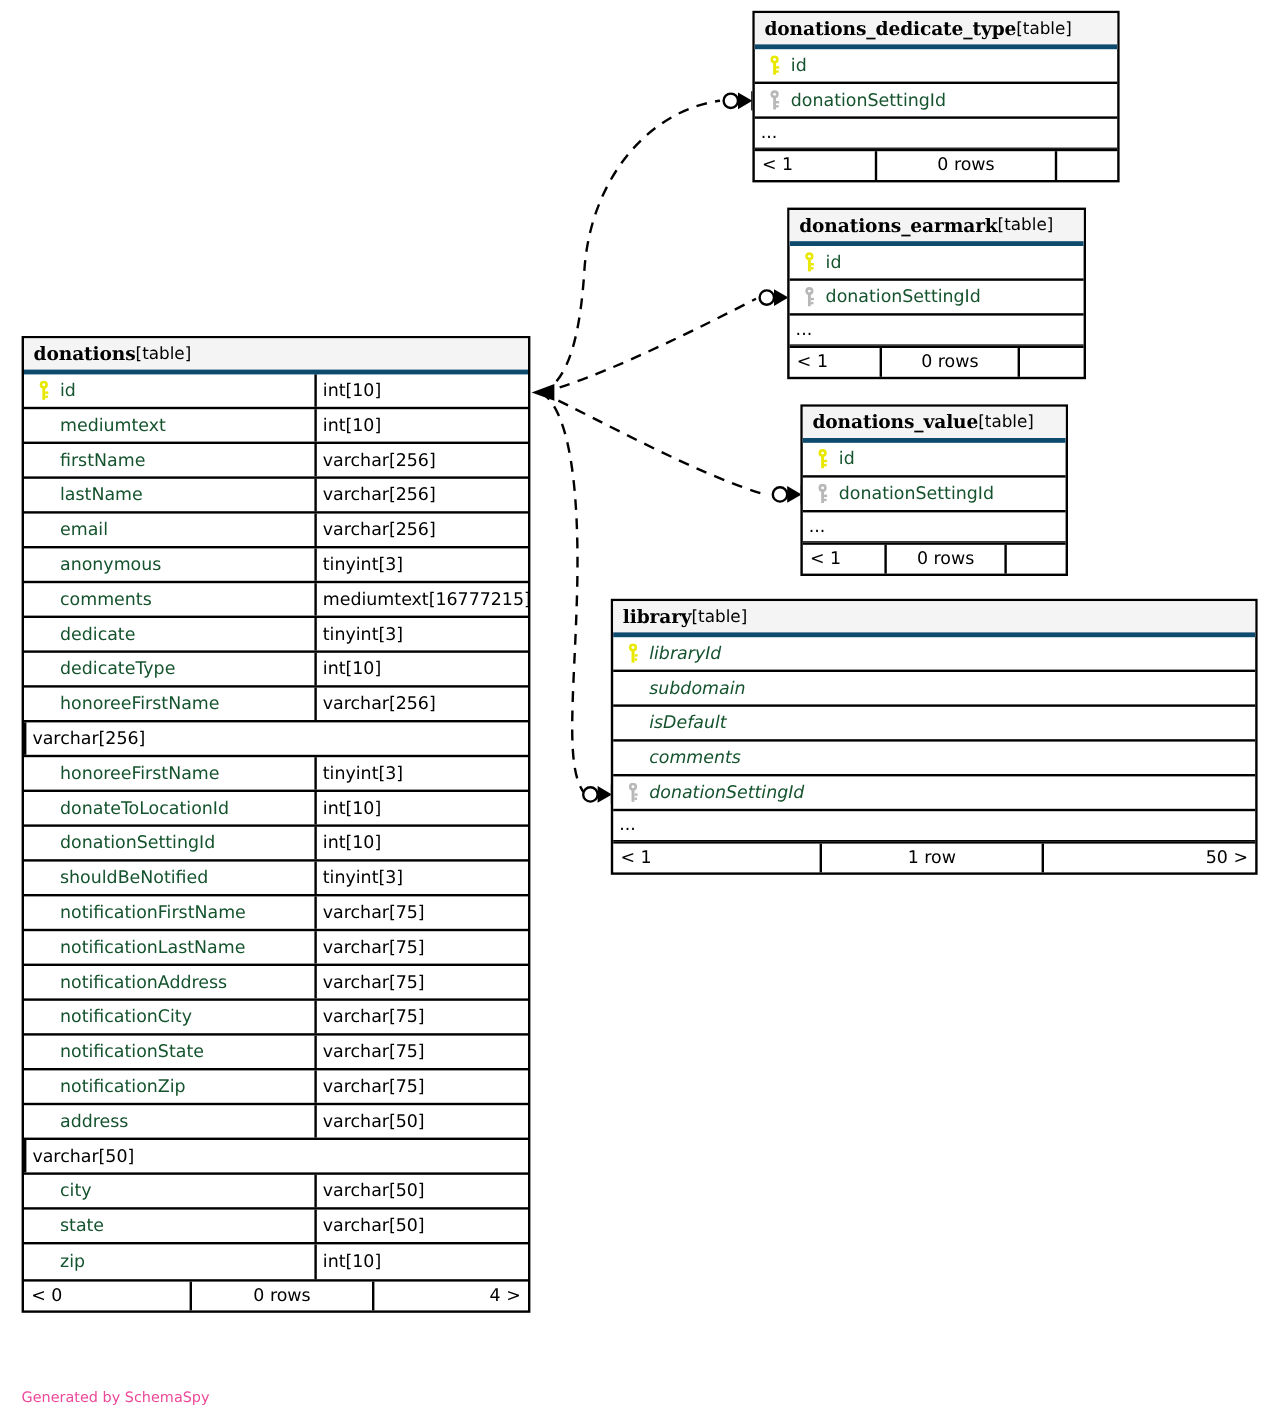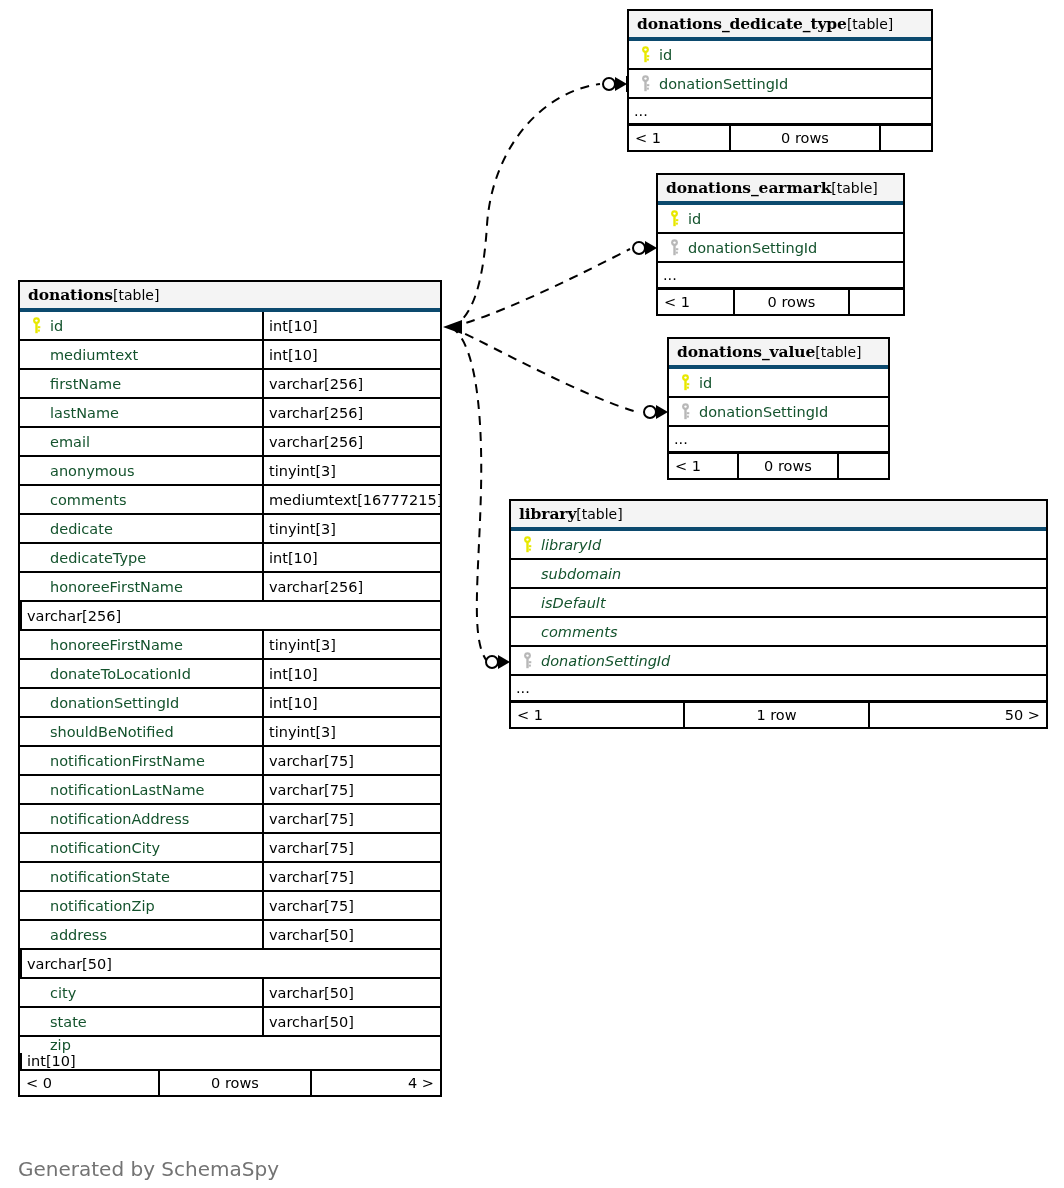--- a/index.html
+++ b/index.html
@@ -32,21 +32,21 @@
     font-weight:bold;font-size:15.5px;color:#000;letter-spacing:-0.1px;
   }
   .ttag{font-size:14px;color:#000;}
 
   .row{
     display:flex;align-items:stretch;
     border-bottom:2px solid #000000;
     box-sizing:border-box;
     min-height:29px;
   }
-  .row:last-of-type{border-bottom:none;flex-direction:column;}
+  .row:last-of-type{border-bottom:none;}
   .cname{
     display:flex;align-items:center;
     padding-left:6px;
     font-size:14.5px;color:#14532d;
     box-sizing:border-box;
     flex:0 0 auto;
   }
   .ctype{
     display:flex;align-items:center;
     padding-left:5px;
@@ -82,21 +82,21 @@
     border-left:2px solid #000000;
     padding:0 6px;
   }
   .footer .fc:first-child{border-left:none;}
   .fc.left{justify-content:flex-start;}
   .fc.center{justify-content:center;}
   .fc.right{justify-content:flex-end;}
 
   .credit{
     position:absolute;left:18px;top:1157px;
-    font-size:20px;color:#737373;
+    font-size:12px;color:#ec4899;
   }
 
   
   #tbl-donations{left:18px;top:280px;width:424px;}
   #tbl-donations .cname{width:242px;}
   #tbl-donations .footer .fc:nth-child(1){width:138px;}
   #tbl-donations .footer .fc:nth-child(2){width:152px;}
   #tbl-donations .footer .fc:nth-child(3){flex:1;}
 
   #tbl-ddt{left:627px;top:9px;width:306px;}

